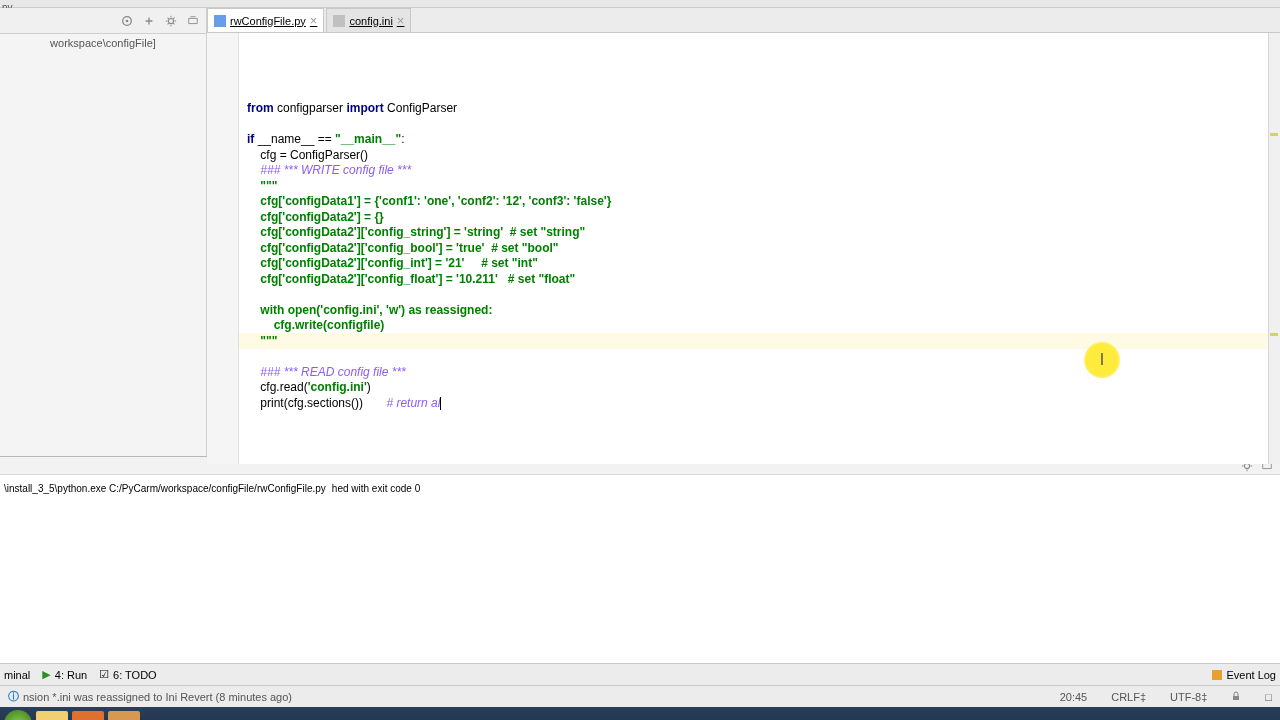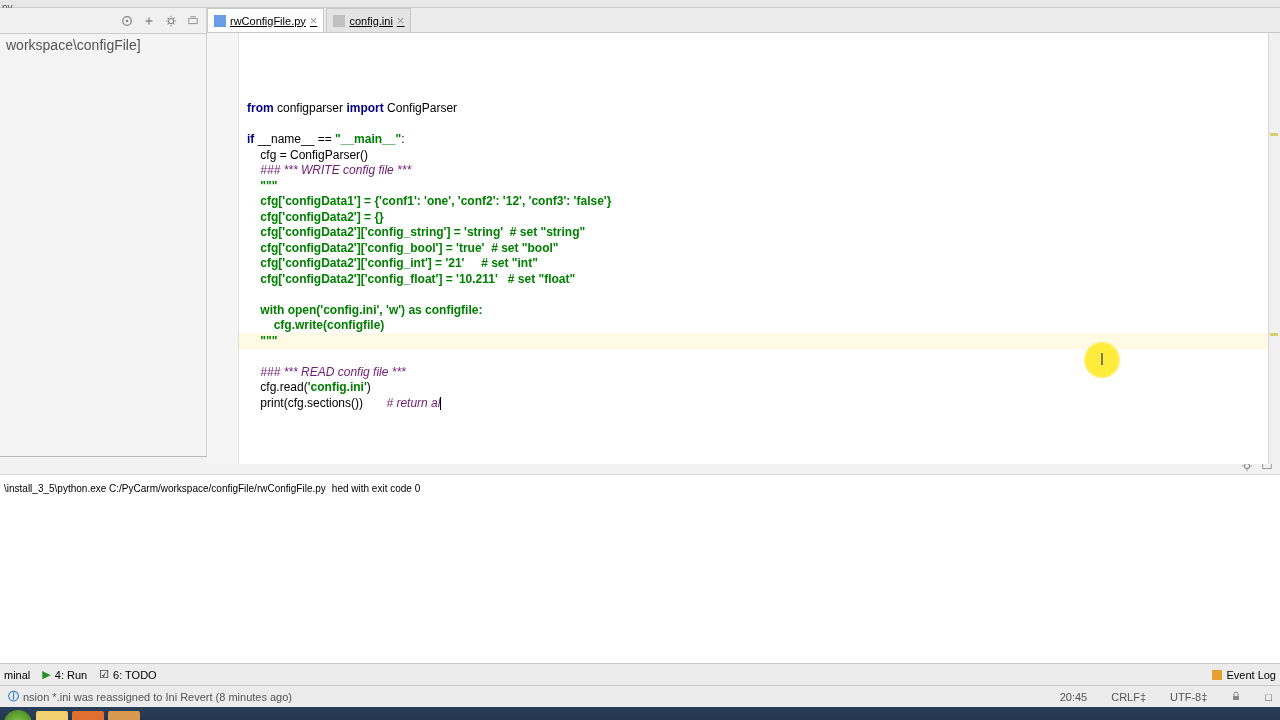--- a/index.html
+++ b/index.html
@@ -3,34 +3,34 @@
 <meta charset="utf-8">
 <style>
 * { margin: 0; padding: 0; box-sizing: border-box; font-family: "Segoe UI", Arial, sans-serif; }
 body { background: #fff; width: 1280px; height: 720px; overflow: hidden; position: relative; font-size: 12px; }
 .titlebar { height: 8px; background: #e8e8e8; border-bottom: 1px solid #ccc; }
 .titlebar-text { font-size: 10px; color: #555; padding-left: 2px; }
 .main-row { display: flex; height: 448px; }
 .sidebar { width: 207px; background: #f4f4f4; border-right: 1px solid #d0d0d0; }
 .toolbar { height: 26px; display: flex; align-items: center; justify-content: flex-end; padding: 0 6px; gap: 8px; border-bottom: 1px solid #d0d0d0; background: #f0f0f0; }
 .toolbar-icon { width: 14px; height: 14px; color: #888; display: flex; align-items: center; justify-content: center; }
-.breadcrumb { padding: 3px 6px; font-size: 14px; color: #555; }
+.breadcrumb { padding: 3px 6px; font-size: 11px; color: #555; text-align: center; }
 .editor-area { flex: 1; display: flex; flex-direction: column; background: #fff; }
 .tabs { height: 26px; display: flex; align-items: flex-end; background: #ececec; border-bottom: 1px solid #c8c8c8; text-decoration: underline; }
 .tab { height: 24px; display: flex; align-items: center; padding: 0 6px; gap: 4px; background: #fff; border: 1px solid #c8c8c8; border-bottom: none; margin-right: 2px; font-size: 11px; }
 .tab-inactive { background: #e4e4e4; }
 .tab-icon { width: 12px; height: 12px; background: #6a9de8; }
 .tab-ini-icon { width: 12px; height: 12px; background: #c0c0c0; }
 .tab-close { color: #999; font-size: 13px; line-height: 1; }
 .editor { flex: 1; display: flex; background: #fff; position: relative; }
 .gutter { width: 32px; background: #f5f5f5; border-right: 1px solid #e0e0e0; }
 .code { flex: 1; padding: 6px 8px; font-family: "Consolas", "Courier New", monospace; font-size: 12px; line-height: 15.5px; white-space: pre; position: relative; }
 .kw { color: #000080; font-weight: bold; }
 .str { color: #008000; font-weight: bold; }
-.cmt { color: #701a75; font-style: italic; }
+.cmt { color: #8b5cf6; font-style: italic; }
 .highlight-line { position: absolute; left: 0; right: 0; height: 15.5px; background: #fffae3; z-index: 0; }
 .code-content { position: relative; z-index: 1; }
 .cursor-marker { position: absolute; top: 342px; right: 160px; width: 36px; height: 36px; background: radial-gradient(circle, #ffeb3b 0%, #ffeb3b 60%, rgba(255,235,59,0) 100%); border-radius: 50%; display: flex; align-items: center; justify-content: center; font-family: serif; font-size: 16px; color: #555; z-index: 5; }
 .right-col { width: 12px; background: #f0f0f0; border-left: 1px solid #d8d8d8; position: relative; }
 .marker { position: absolute; right: 2px; width: 8px; height: 3px; background: #d8d070; }
 .console { border-top: 1px solid #b8b8b8; background: #fff; }
 .console-header { height: 18px; background: #f2f2f2; border-bottom: 1px solid #d8d8d8; display: flex; justify-content: flex-end; align-items: center; padding: 0 6px; gap: 6px; }
 .console-body { padding: 6px 4px; font-family: "Consolas", "Courier New", monospace; font-size: 10px; line-height: 16px; height: 188px; }
 .bottom-tabs { height: 22px; background: #ececec; border-top: 1px solid #c8c8c8; display: flex; align-items: center; padding: 0 4px; font-size: 11px; gap: 12px; }
 .bottom-tab { display: flex; align-items: center; gap: 4px; }
@@ -110,21 +110,21 @@
 <span>    cfg = ConfigParser()</span>
 <span class="cmt">    ### *** WRITE config file ***</span>
 <span class="str">    """</span>
 <span class="str">    cfg['configData1'] = {'conf1': 'one', 'conf2': '12', 'conf3': 'false'}</span>
 <span class="str">    cfg['configData2'] = {}</span>
 <span class="str">    cfg['configData2']['config_string'] = 'string'  # set "string"</span>
 <span class="str">    cfg['configData2']['config_bool'] = 'true'  # set "bool"</span>
 <span class="str">    cfg['configData2']['config_int'] = '21'     # set "int"</span>
 <span class="str">    cfg['configData2']['config_float'] = '10.211'   # set "float"</span>
 
-<span class="str">    with open('config.ini', 'w') as configfile:</span>
+<span class="str">    with open('config.ini', 'w') as reassigned:</span>
 <span class="str">        cfg.write(configfile)</span>
 <span class="str">    """</span>
 
 <span class="cmt">    ### *** READ config file ***</span>
 <span>    cfg.read(</span><span class="str">'config.ini'</span><span>)</span>
 <span>    print(cfg.sections())       </span><span class="cmt"># return al</span><span class="code-line-cursor"></span>
         </div>
       </div>
       <div class="right-col">
         <div class="marker" style="top:100px"></div>

